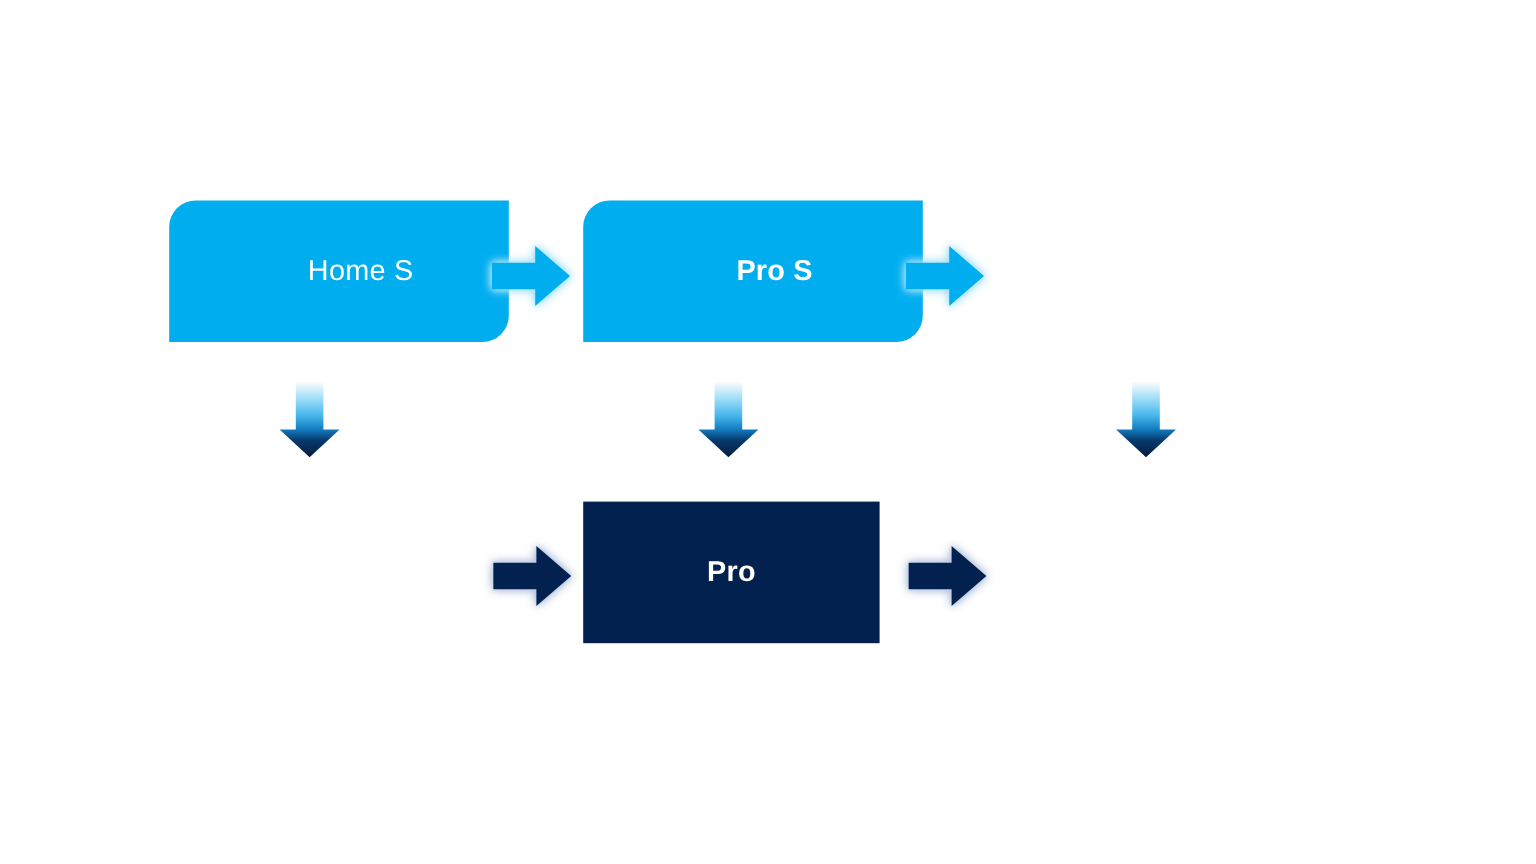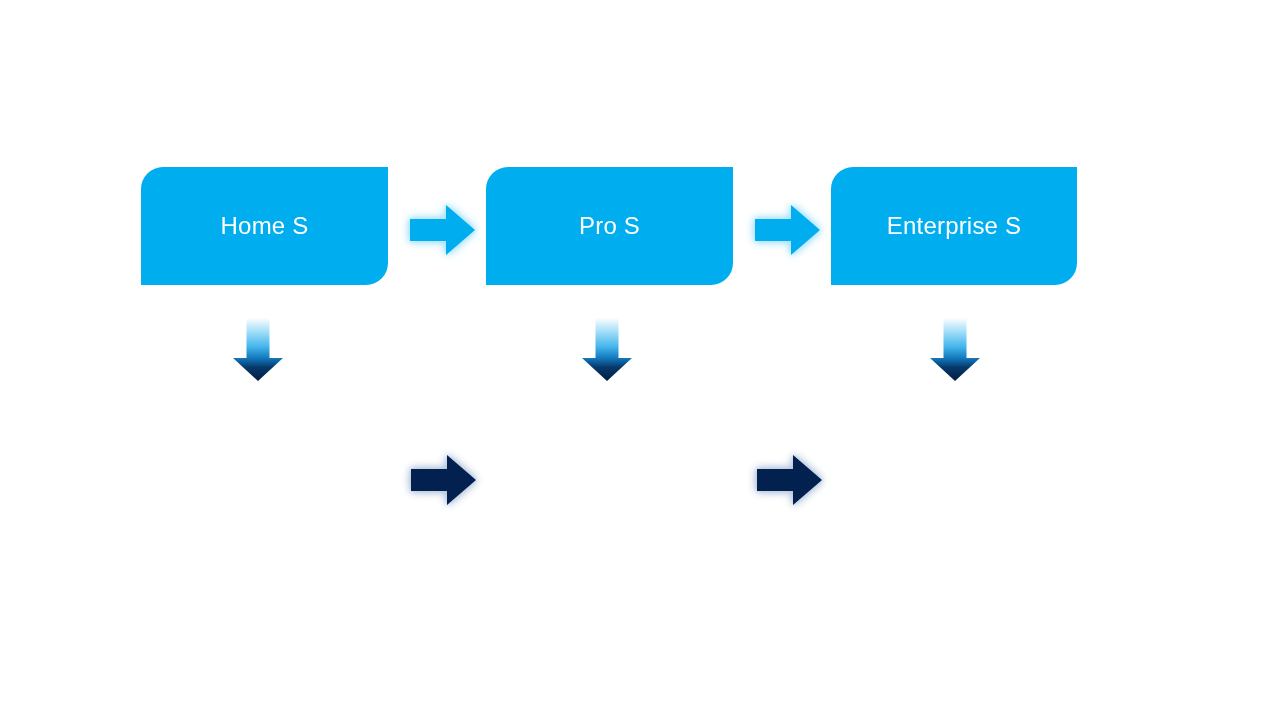--- a/index.html
+++ b/index.html
@@ -26,28 +26,29 @@
     justify-content: center;
     color: var(--label-text, #FFFFFF);
     font-size: 24px;
     font-weight: 400;
     letter-spacing: 0.2px;
   }
   .node-top {
     top: 167px;
     background: var(--top-box, #00AEEF);
     border-radius: 22px 0 22px 0;
+    padding-left: 36px;
   }
   .node-bottom {
     top: 418px;
     background: var(--bottom-box, #02214F);
     border-radius: 0;
   }
   .col1 { left: 141px; width: 247px; }
-  .col2 { left: 486px; width: 247px; }
+  .col2 { left: 486px; width: 247px; font-weight: bold; }
   .col3 { left: 831px; width: 246px; }
 
   .arrow {
     position: absolute;
     display: block;
   }
   .right-arrow { width: 65px; height: 50px; }
   .right-arrow-top { top: 205px; }
   .right-arrow-bottom { top: 455px; }
   .ra1 { left: 410px; }
@@ -83,24 +84,24 @@
         </linearGradient>
     </defs>
   </svg>
 
   <div class="node node-top col1">
     <span>Home S</span>
   </div>
   <div class="node node-top col2">
     <span>Pro S</span>
   </div>
-  <div class="node node-top col3">
-    <span>Enterprise S</span>
+
+  <div class="node node-bottom col2">
+    <span>Pro</span>
   </div>
-
 
   <svg class="arrow right-arrow right-arrow-top ra1" viewBox="0 0 65 50">
     <polygon points="0,14 36,14 36,0 65,25 36,50 36,36 0,36"></polygon>
   </svg>
   <svg class="arrow right-arrow right-arrow-top ra2" viewBox="0 0 65 50">
     <polygon points="0,14 36,14 36,0 65,25 36,50 36,36 0,36"></polygon>
   </svg>
 
   <svg class="arrow right-arrow right-arrow-bottom ra3" viewBox="0 0 65 50">
     <polygon points="0,14 36,14 36,0 65,25 36,50 36,36 0,36"></polygon>

